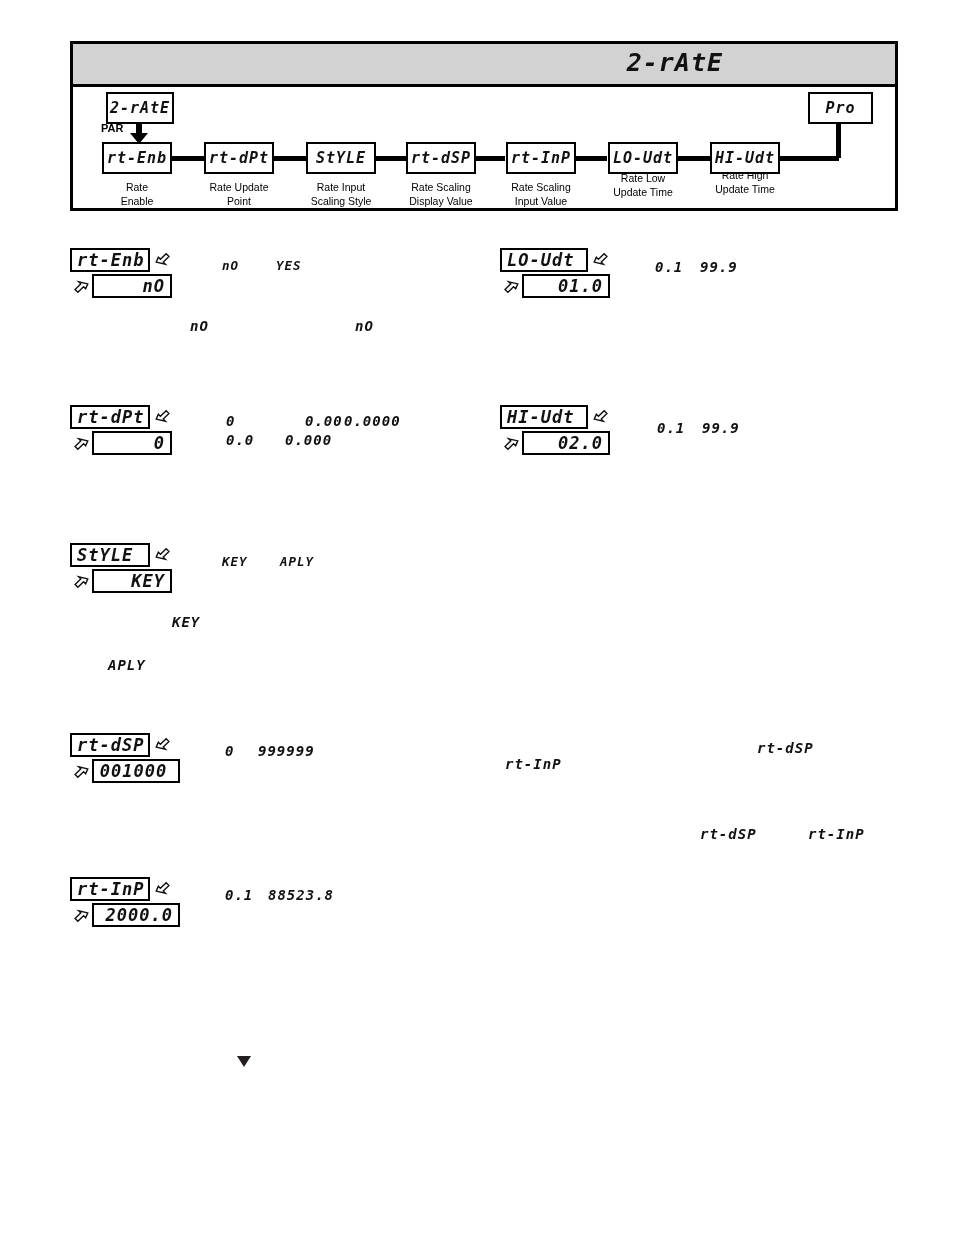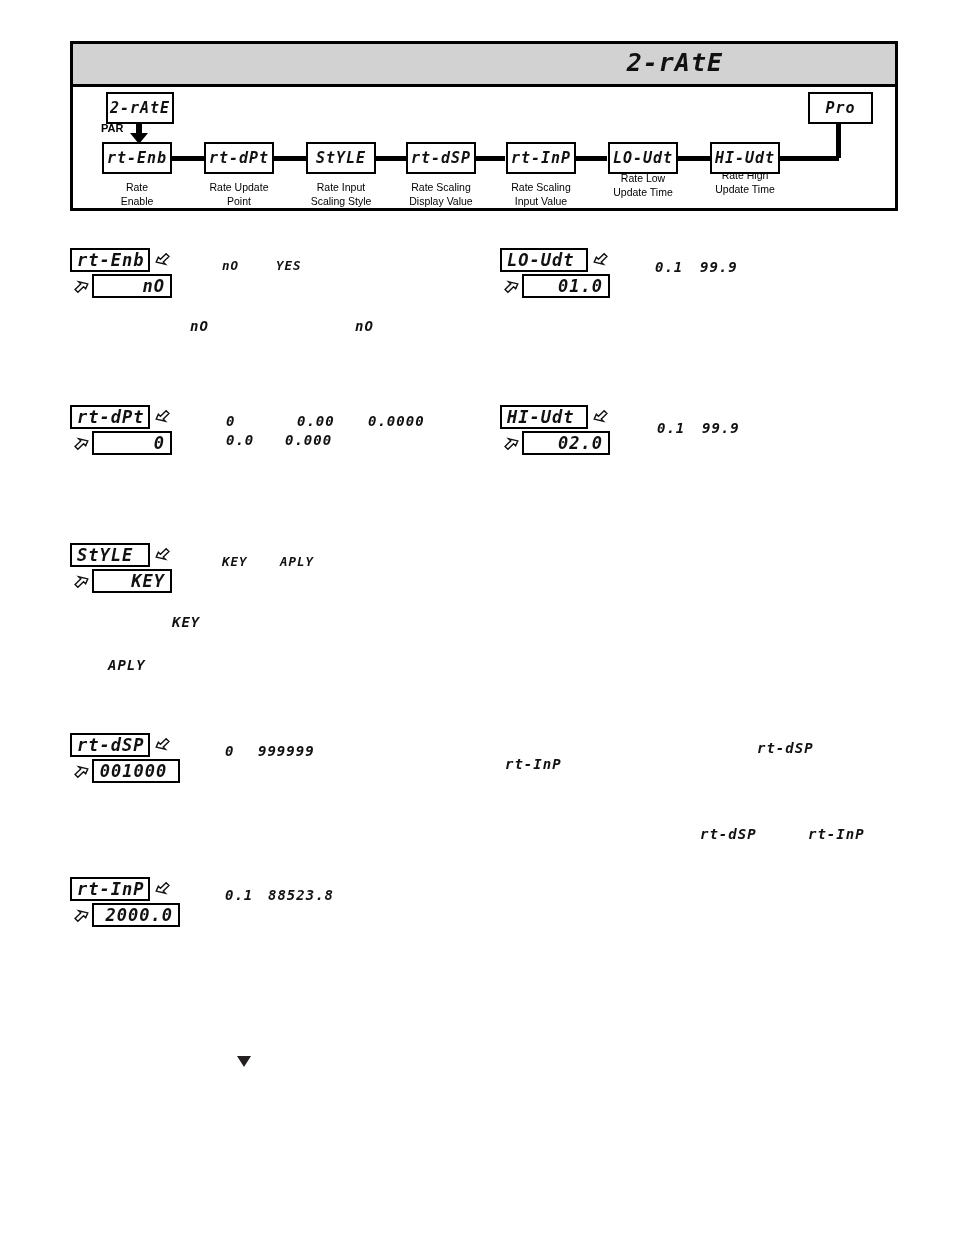--- a/index.html
+++ b/index.html
@@ -320,22 +320,22 @@
   <div class="param-value-box" style="left:22px; width:80px;">
     <span class="lcd">0</span>
   </div>
   <div class="arrow-icon" style="left:0px; top:28px;">
     <svg width="20" height="20" viewBox="0 0 20 20">
       <path d="M14 3 L6 8 L9 8 L9 16 L13 16 L13 8 L16 8 Z" fill="none" stroke="#111" stroke-width="1.4" transform="rotate(45 10 10)"></path>
     </svg>
   </div>
 </div>
 <div class="lcd lcd-note sm" style="left:226px; top:414px;">0</div>
-<div class="lcd lcd-note sm" style="left:285px; top:414px;padding-left:12px;">0.00</div>
-<div class="lcd lcd-note sm" style="left:368px; top:414px;text-align:right;">0.0000</div>
+<div class="lcd lcd-note sm" style="left:293px; top:414px;padding-left:12px;">0.00</div>
+<div class="lcd lcd-note sm" style="left:344px; top:414px;text-align:right;">0.0000</div>
 <div class="lcd lcd-note sm" style="left:226px; top:433px;">0.0</div>
 <div class="lcd lcd-note sm" style="left:285px; top:433px;">0.000</div>
 
 <div class="param-block" style="left:500px; top:405px;">
   <div class="param-name-box" style="width:88px;">
     <span class="lcd">HI-Udt</span>
   </div>
   <div class="arrow-icon" style="left:92px; top:2px;">
     <svg width="20" height="20" viewBox="0 0 20 20">
       <path d="M14 3 L6 8 L9 8 L9 16 L13 16 L13 8 L16 8 Z" fill="none" stroke="#111" stroke-width="1.4" transform="rotate(-135 10 10)"></path>

